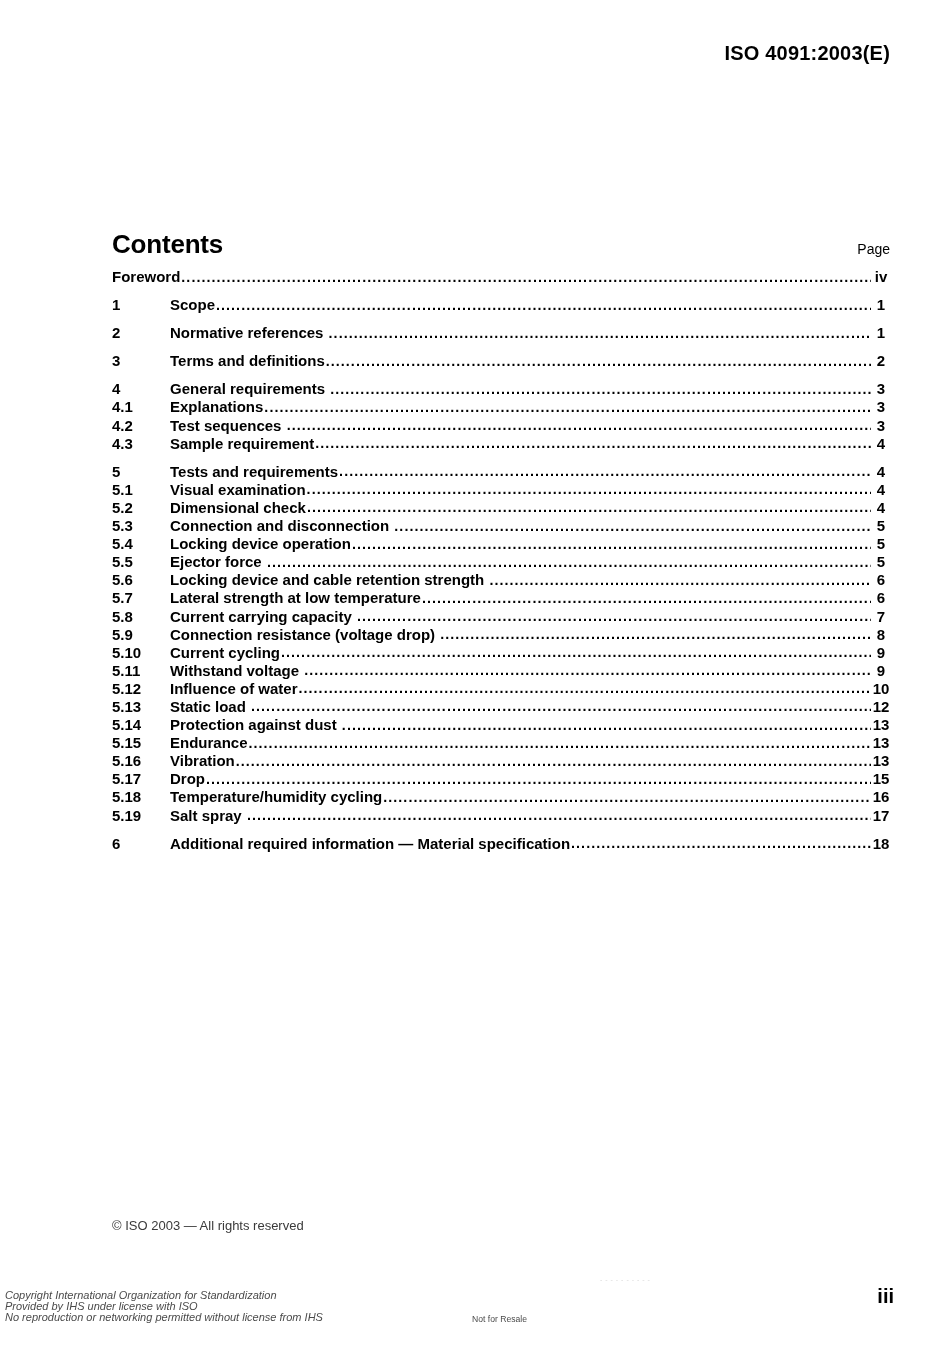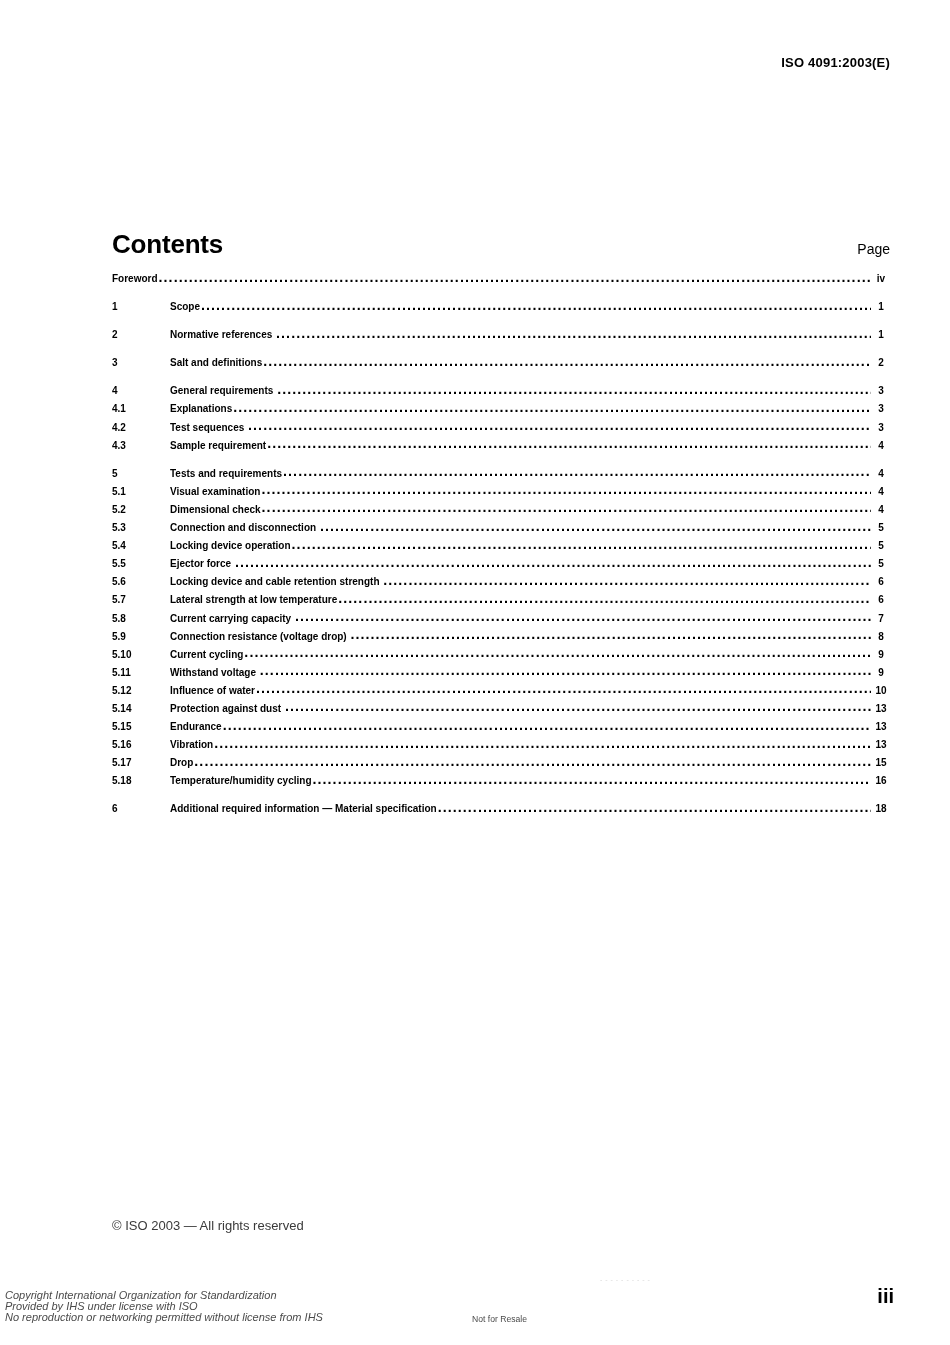--- a/index.html
+++ b/index.html
@@ -12,23 +12,23 @@
     height: 1345px;
     position: relative;
     font-family: "Liberation Sans", sans-serif;
     color: #000000;
     overflow: hidden;
   }
 
   
   .page-header {
     position: absolute;
-    top: 55px;
+    top: 42px;
     right: 60px;
-    font-size: 13px;
+    font-size: 20px;
     font-weight: bold;
     letter-spacing: 0.2px;
   }
 
   
   .contents-head {
     position: absolute;
     top: 205px;
     left: 112px;
     right: 60px;
@@ -55,21 +55,21 @@
   
   .toc {
     position: absolute;
     top: 268px;
     left: 112px;
     width: 778px;
   }
   .toc-row {
     display: flex;
     align-items: baseline;
-    font-size: 10px;
+    font-size: 15px;
     font-weight: bold;
     height: 18.1px;
     line-height: 18.1px;
     white-space: nowrap;
   }
   .toc-row.gap-before {
     margin-top: 10px;
   }
   .toc-num {
     flex: 0 0 58px;
@@ -178,21 +178,21 @@
       <span class="toc-page">1</span>
     </div>
     <div class="toc-row gap-before sp">
       <span class="toc-num">2</span>
       <span class="toc-label">Normative references</span>
       <span class="toc-dots"></span>
       <span class="toc-page">1</span>
     </div>
     <div class="toc-row gap-before">
       <span class="toc-num">3</span>
-      <span class="toc-label">Salt and definitions</span>
+      <span class="toc-label">Terms and definitions</span>
       <span class="toc-dots"></span>
       <span class="toc-page">2</span>
     </div>
     <div class="toc-row gap-before sp">
       <span class="toc-num">4</span>
       <span class="toc-label">General requirements</span>
       <span class="toc-dots"></span>
       <span class="toc-page">3</span>
     </div>
     <div class="toc-row">
@@ -285,20 +285,26 @@
       <span class="toc-dots"></span>
       <span class="toc-page">9</span>
     </div>
     <div class="toc-row">
       <span class="toc-num">5.12</span>
       <span class="toc-label">Influence of water</span>
       <span class="toc-dots"></span>
       <span class="toc-page">10</span>
     </div>
     <div class="toc-row sp">
+      <span class="toc-num">5.13</span>
+      <span class="toc-label">Static load</span>
+      <span class="toc-dots"></span>
+      <span class="toc-page">12</span>
+    </div>
+    <div class="toc-row sp">
       <span class="toc-num">5.14</span>
       <span class="toc-label">Protection against dust</span>
       <span class="toc-dots"></span>
       <span class="toc-page">13</span>
     </div>
     <div class="toc-row">
       <span class="toc-num">5.15</span>
       <span class="toc-label">Endurance</span>
       <span class="toc-dots"></span>
       <span class="toc-page">13</span>
@@ -313,20 +319,26 @@
       <span class="toc-num">5.17</span>
       <span class="toc-label">Drop</span>
       <span class="toc-dots"></span>
       <span class="toc-page">15</span>
     </div>
     <div class="toc-row">
       <span class="toc-num">5.18</span>
       <span class="toc-label">Temperature/humidity cycling</span>
       <span class="toc-dots"></span>
       <span class="toc-page">16</span>
+    </div>
+    <div class="toc-row sp">
+      <span class="toc-num">5.19</span>
+      <span class="toc-label">Salt spray</span>
+      <span class="toc-dots"></span>
+      <span class="toc-page">17</span>
     </div>
     <div class="toc-row gap-before">
       <span class="toc-num">6</span>
       <span class="toc-label">Additional required information — Material specification</span>
       <span class="toc-dots"></span>
       <span class="toc-page">18</span>
     </div>
   </div>
 
 <div class="iso-copyright">© ISO 2003 — All rights reserved</div>

